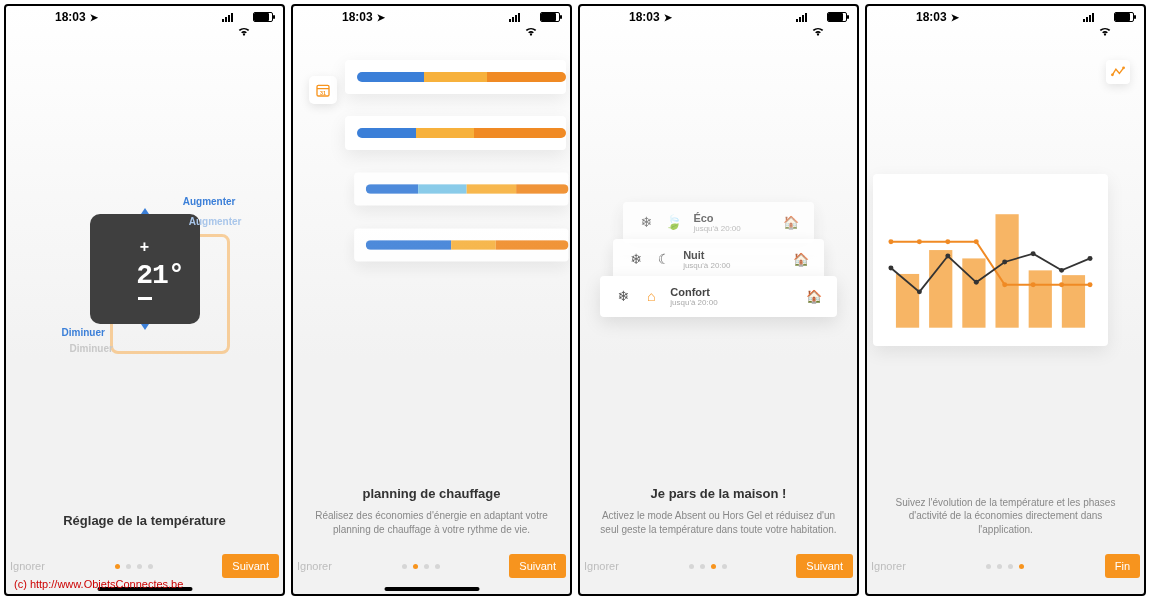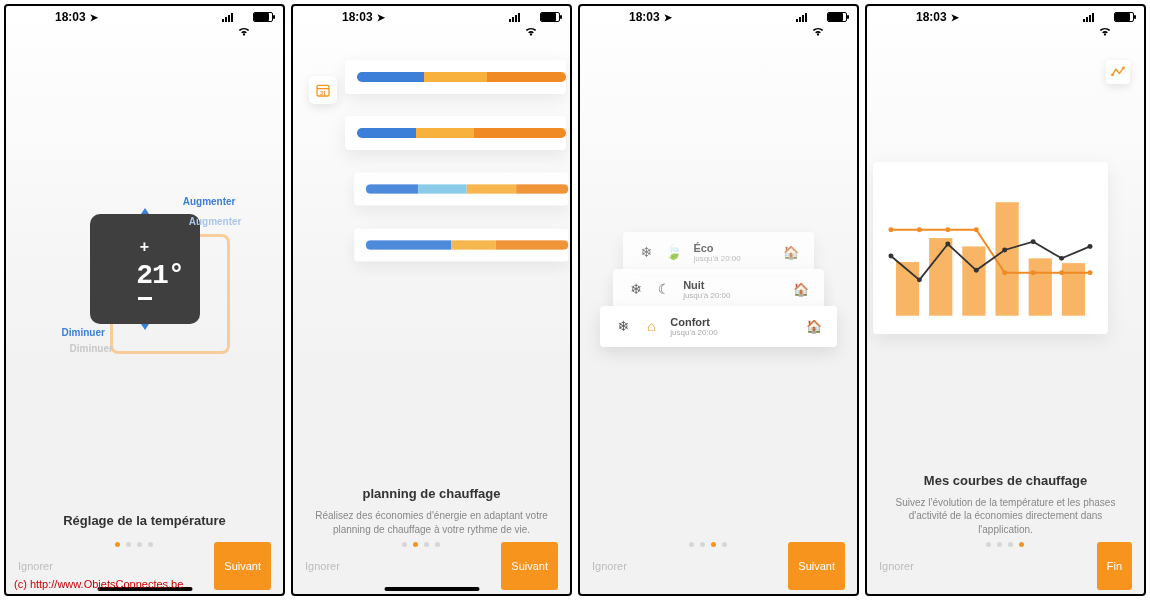--- a/index.html
+++ b/index.html
@@ -68,21 +68,22 @@
     margin-bottom: 8px;
   }
   .desc {
     font-size: 10px;
     color: #888;
     line-height: 1.35;
   }
   .footer {
     height: 52px;
     display: flex;
-    padding: 0 12px 4px;
+    align-items: center;
+    padding: 0 4px 4px;
     gap: 48px;
   }
   .skip {
     font-size: 11px;
     color: #bdbdbd;
     background: none;
     border: none;
     cursor: pointer;
   }
   .dots { flex: 1; display: flex; justify-content: center; gap: 6px; }
@@ -409,20 +410,24 @@
           <span class="mico accent">⌂</span>
           <span class="mtxt">
             <div class="mname">Confort</div>
             <div class="msub">jusqu'à 20:00</div>
           </span>
           <span class="mico2">🏠</span>
         </div>
       </div>
   </div>
 
+  <div class="textblock">
+    <div class="title">Je pars de la maison !</div>
+    <div class="desc">Activez le mode Absent ou Hors Gel et réduisez d'un seul geste la température dans toute votre habitation.</div>
+  </div>
 
   <div class="footer">
     <button class="skip">Ignorer</button>
     <div class="dots">
       <span class="dot"></span>
       <span class="dot"></span>
       <span class="dot active"></span>
       <span class="dot"></span>
     </div>
     <button class="next">Suivant</button>
@@ -487,21 +492,20 @@
             <circle cx="124.28571428571429" cy="74" r="2.5" fill="#333"></circle>
             <circle cx="152.85714285714286" cy="65.6" r="2.5" fill="#333"></circle>
             <circle cx="181.42857142857144" cy="82.4" r="2.5" fill="#333"></circle>
             <circle cx="210" cy="70.4" r="2.5" fill="#333"></circle>
           </svg>
       </div>
     </div>
   </div>
 
   <div class="textblock">
-    <div class="title">Mes courbes de chauffage</div>
     <div class="desc">Suivez l'évolution de la température et les phases d'activité de la économies directement dans l'application.</div>
   </div>
 
   <div class="footer">
     <button class="skip">Ignorer</button>
     <div class="dots">
       <span class="dot"></span>
       <span class="dot"></span>
       <span class="dot"></span>
       <span class="dot active"></span>

